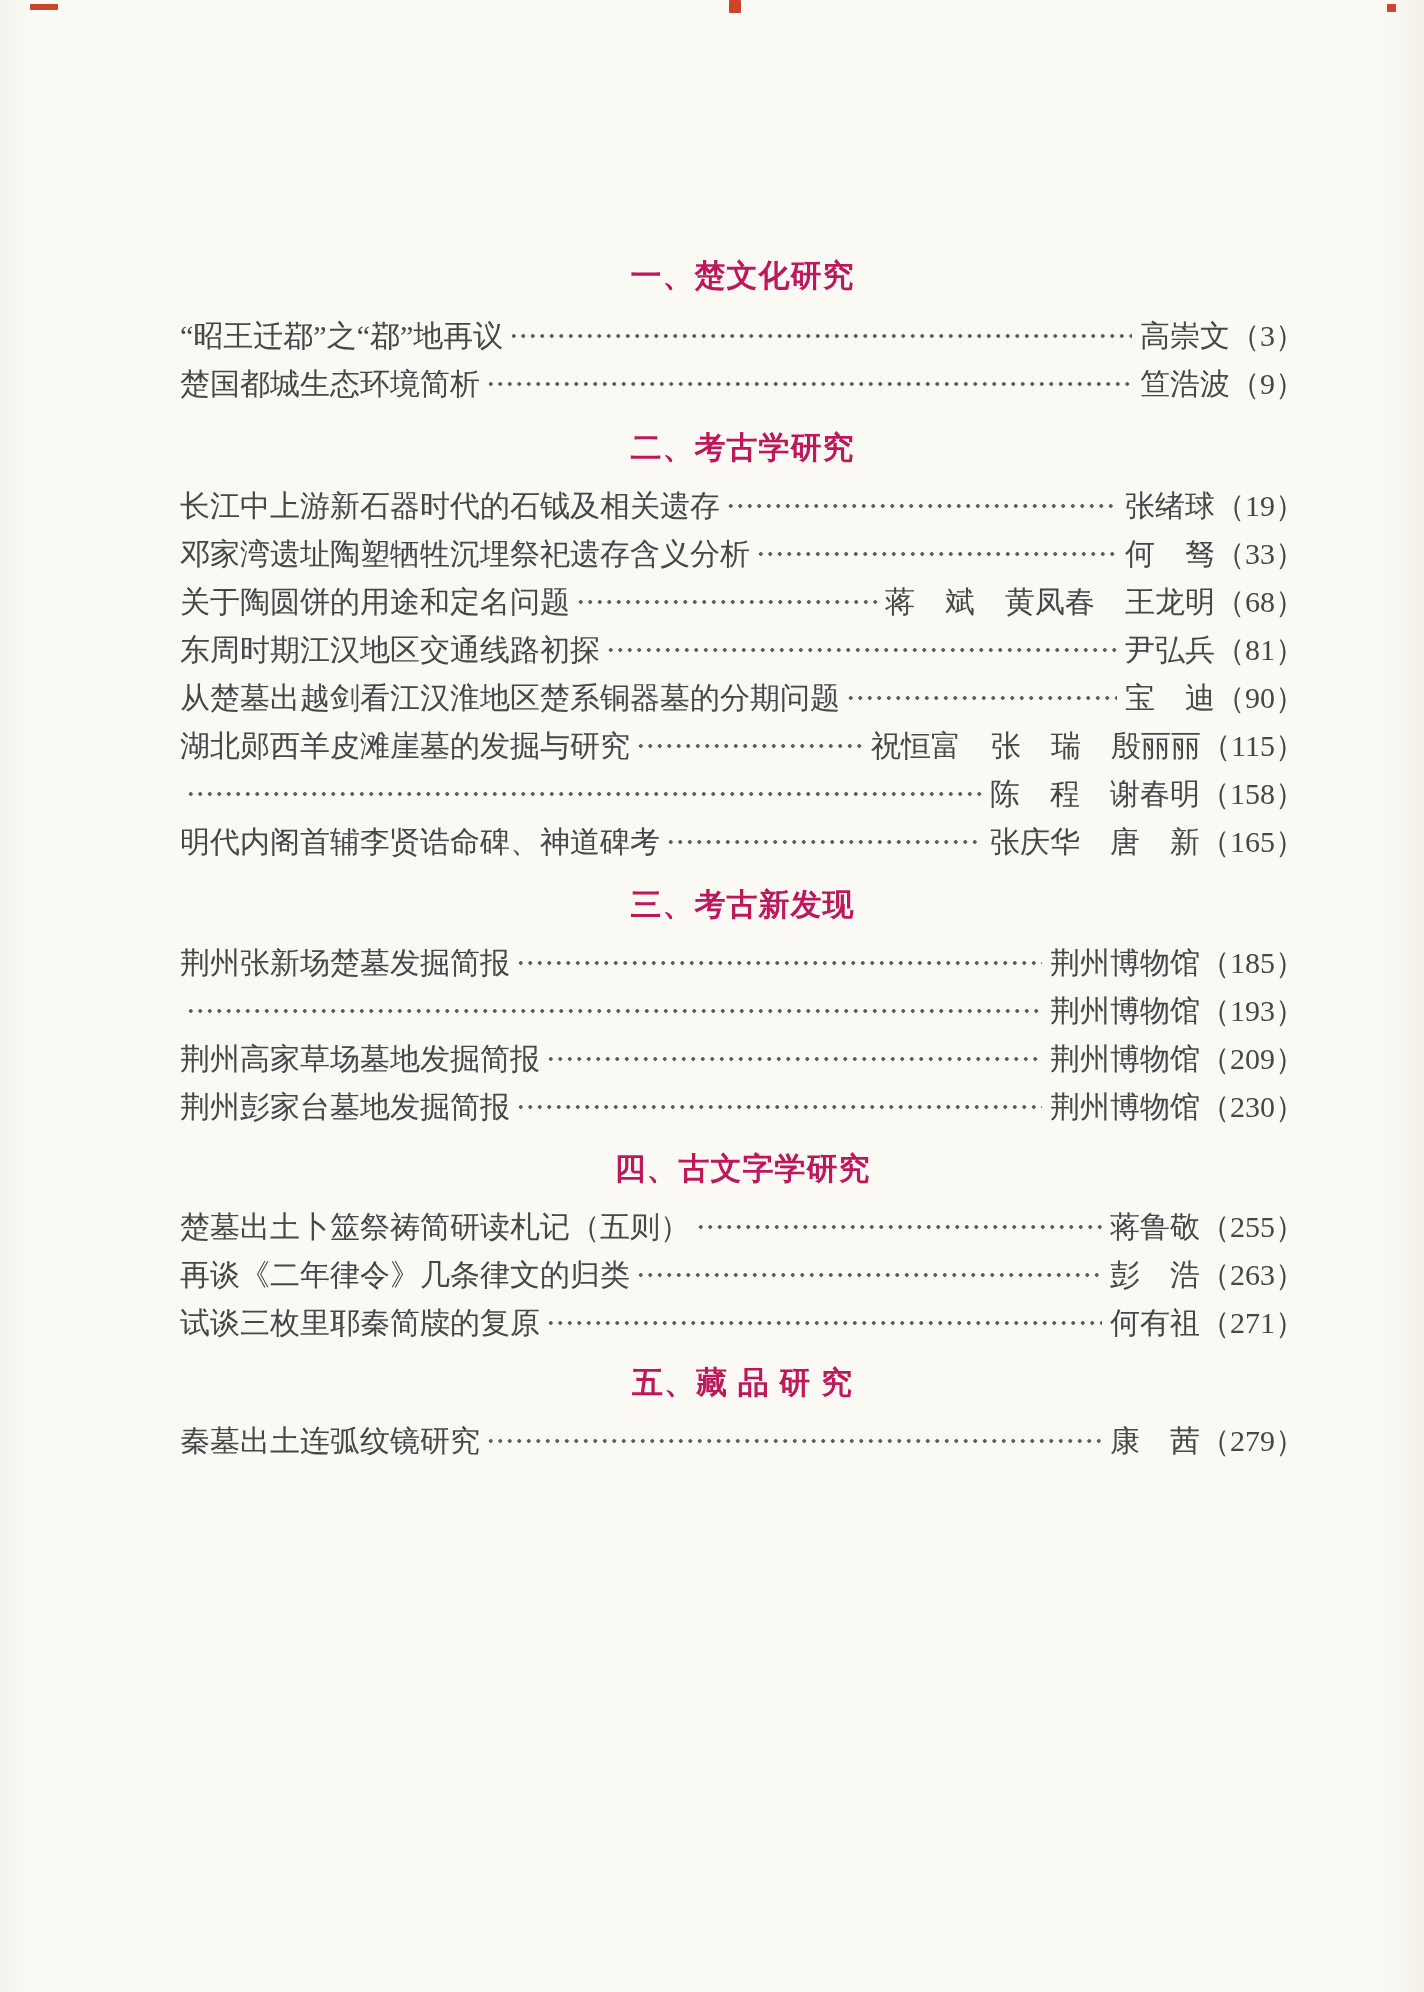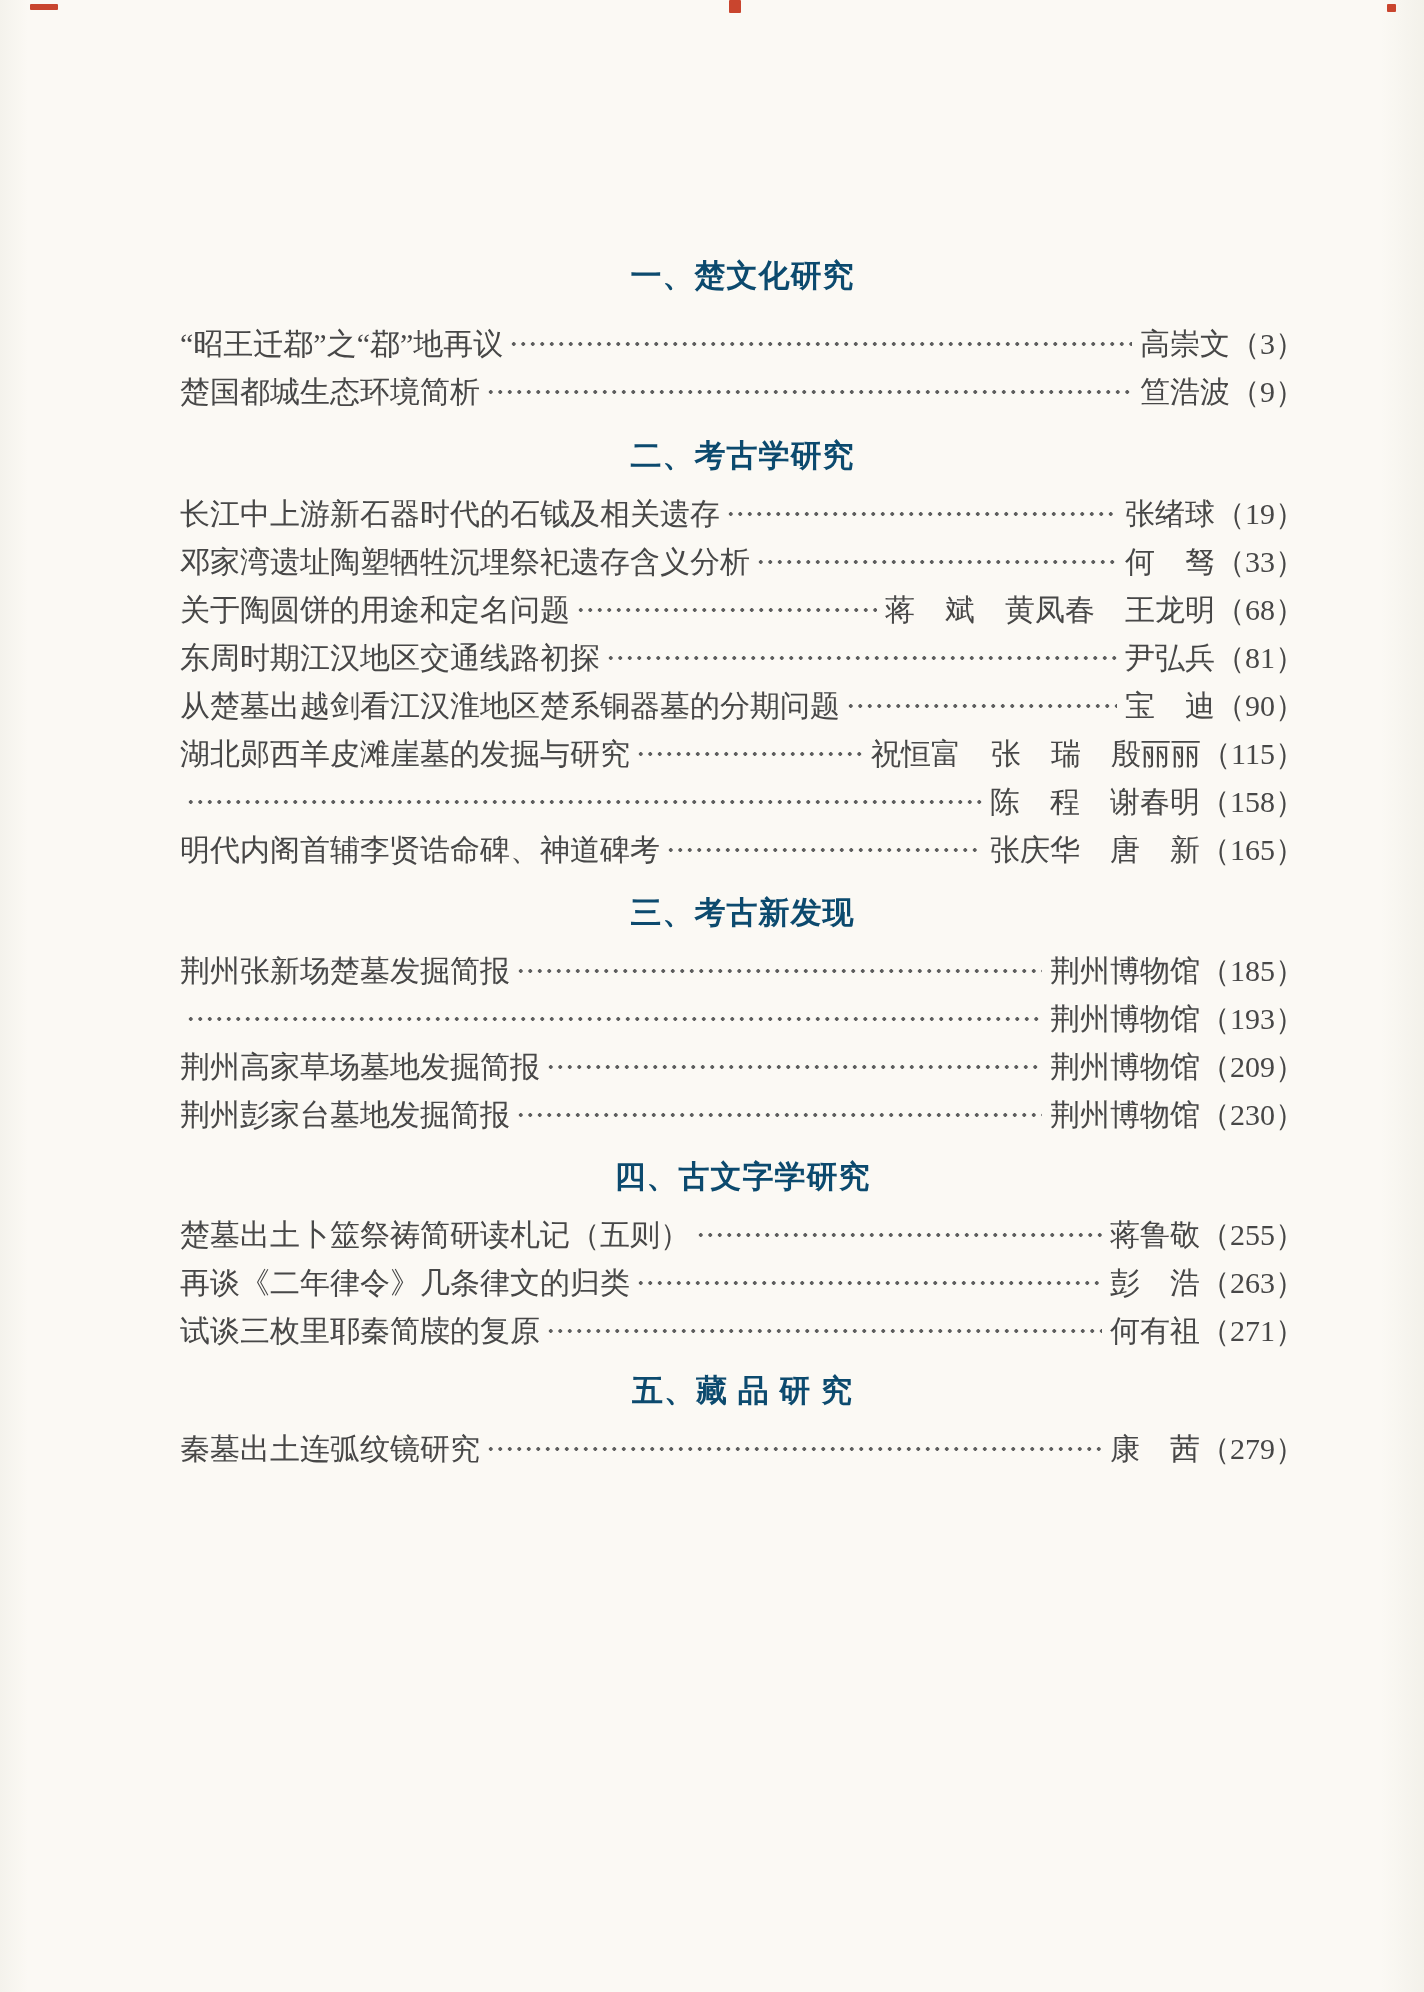--- a/index.html
+++ b/index.html
@@ -22,29 +22,29 @@
     margin:0 0 150px 0;
     height:72px;line-height:72px;
     text-align:center;
     font-size:60px;font-weight:700;color:#4a4a4a;
     letter-spacing:2px;
   }
   h2.section-heading{
     margin:0;height:48px;line-height:48px;
     text-align:center;
     font-family:"Liberation Sans",sans-serif;
-    font-size:31px;font-weight:700;color:#0c4a6e;
+    font-size:31px;font-weight:700;color:#be185d;
     letter-spacing:1px;
   }
   section:nth-of-type(2) h2.section-heading{margin-top:16px;}
   section:nth-of-type(3) h2.section-heading{margin-top:15px;}
   section:nth-of-type(4) h2.section-heading{margin-top:14px;}
   section:nth-of-type(5) h2.section-heading{margin-top:12px;}
   .entries{margin-top:10px;}
-  section:nth-of-type(1) .entries{margin-top:20px;}
+  section:nth-of-type(1) .entries{margin-top:12px;}
   .entry{
     display:flex;align-items:center;
     height:48px;line-height:48px;
     font-size:30px;color:#474747;
     white-space:nowrap;
   }
   .entry-title{flex:0 0 auto;}
   .dot-leader{
     flex:1 1 auto;min-width:18px;height:48px;
     margin:0 8px 0 6px;

